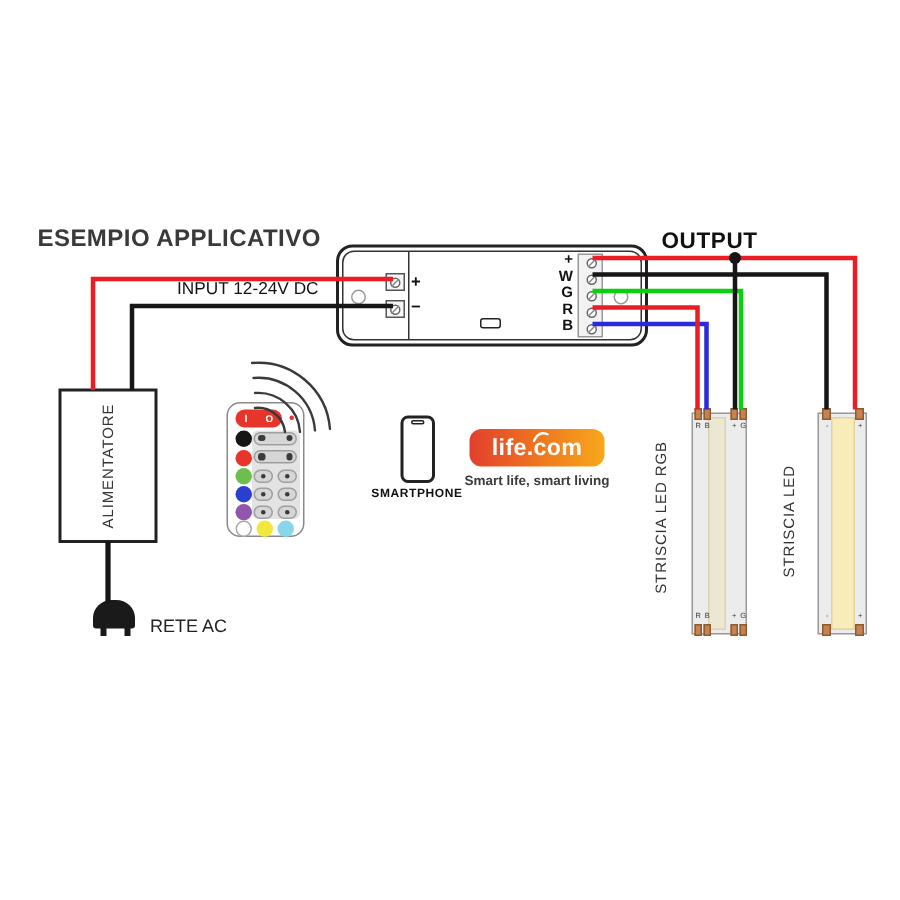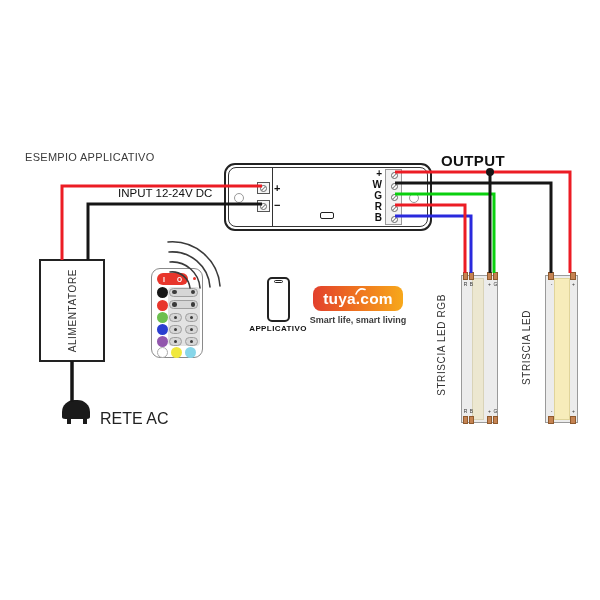--- a/index.html
+++ b/index.html
@@ -2,24 +2,24 @@
 <html><head>
 <meta charset="utf-8">
 <style>
   html,body{margin:0;padding:0;background:#fff;}
   #canvas{position:relative;width:600px;height:600px;background:#fff;overflow:hidden;
           font-family:"Liberation Sans",sans-serif;color:#222;}
   .abs{position:absolute;}
   .txt{position:absolute;white-space:nowrap;}
 
   
-  .title{font-size:11px;font-weight:normal;color:#3a3a3a;letter-spacing:.3px;}
+  .title{font-size:16px;font-weight:bold;color:#3a3a3a;letter-spacing:.3px;}
   .input-lbl{font-size:11.5px;color:#111;text-align:left;}
   .output-lbl{font-size:15px;color:#111;letter-spacing:.4px;font-weight:bold;}
-  .rete-lbl{font-size:16px;color:#222;}
+  .rete-lbl{font-size:12px;color:#222;}
   .phone-lbl{font-size:8px;font-weight:bold;letter-spacing:.4px;color:#111;text-align:center;}
   .tagline{font-size:9px;font-weight:bold;color:#3b3b3b;text-align:center;}
 
   
   .ctrl-outer{left:224px;top:163px;width:208px;height:68px;border:2px solid #222;border-radius:11px;background:#fff;box-sizing:border-box;}
   .ctrl-inner{position:absolute;left:2px;top:2px;right:2px;bottom:2px;border:1px solid #333;border-radius:8px;}
   .ctrl-divider{position:absolute;left:46px;top:3px;width:1px;height:58px;background:#333;}
   .hole{position:absolute;width:8px;height:8px;border:1px solid #999;border-radius:50%;background:#fff;}
   .term-sq{position:absolute;width:13px;height:12px;border:1px solid #555;background:#f6f6f6;box-sizing:border-box;}
   .screw{position:absolute;width:7px;height:7px;border:1px solid #666;border-radius:50%;background:#fff;box-sizing:border-box;}
@@ -161,24 +161,24 @@
       </div>
 
     <div class="cbtn" style="left: 5px; top: 77.5px; border: 1px solid rgb(170, 170, 170); background: rgb(255, 255, 255);"></div>
     <div class="cbtn" style="left: 18.5px; top: 77.5px; background: rgb(240, 232, 62);"></div>
     <div class="cbtn" style="left: 32.5px; top: 77.5px; background: rgb(135, 214, 233);"></div>
   </div>
 
   <div class="abs phone">
     <div class="notch"></div>
   </div>
-  <div class="txt phone-lbl" style="left:240px;top:324px;width:76px;">APPLICATIVO</div>
+  <div class="txt phone-lbl" style="left:240px;top:324px;width:76px;">SMARTPHONE</div>
 
   <div class="abs tuya">
-    <span class="tuya-text">tuya.com</span>
+    <span class="tuya-text">life.com</span>
     <svg class="abs" style="left:42px;top:0px;" width="12" height="9" viewBox="0 0 12 9">
       <path d="M1,8 Q4,1 10,3.5" fill="none" stroke="#ffffff" stroke-width="1.6" stroke-linecap="round"></path>
     </svg>
   </div>
   <div class="txt tagline" style="left:306px;top:315px;width:104px;">Smart life, smart living</div>
 
   <div class="strip" style="left:461px;top:275px;">
     <div class="stripe" style="left:10px;width:12px;background:#ece7d0;"></div>
     <div class="pad" style="left:1px;top:-4px;"></div>
     <div class="pad" style="left:7px;top:-4px;"></div>

